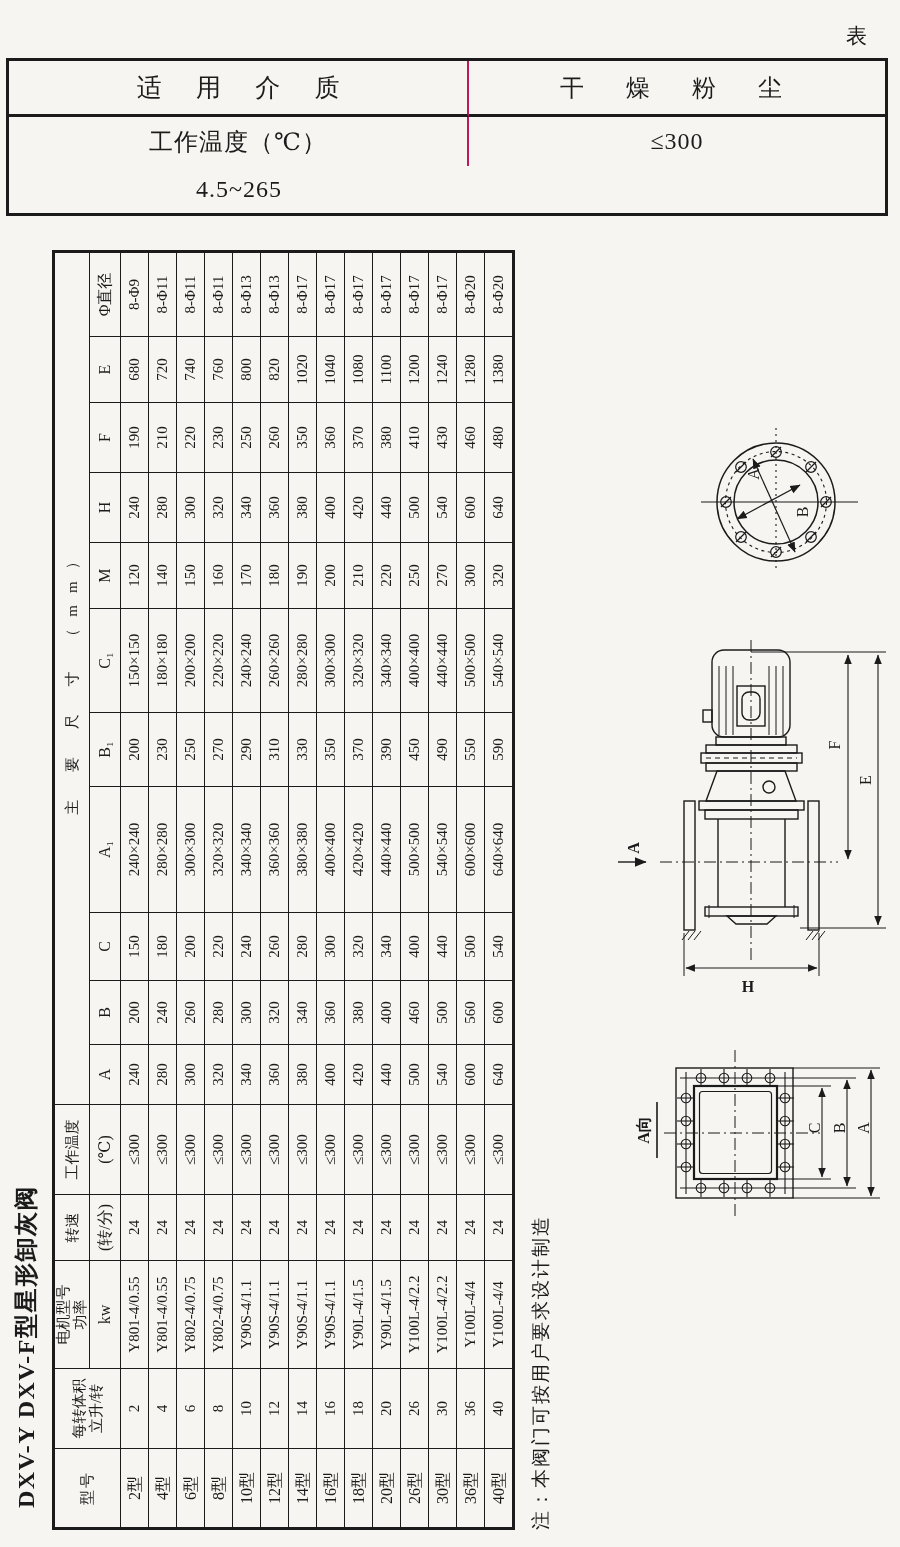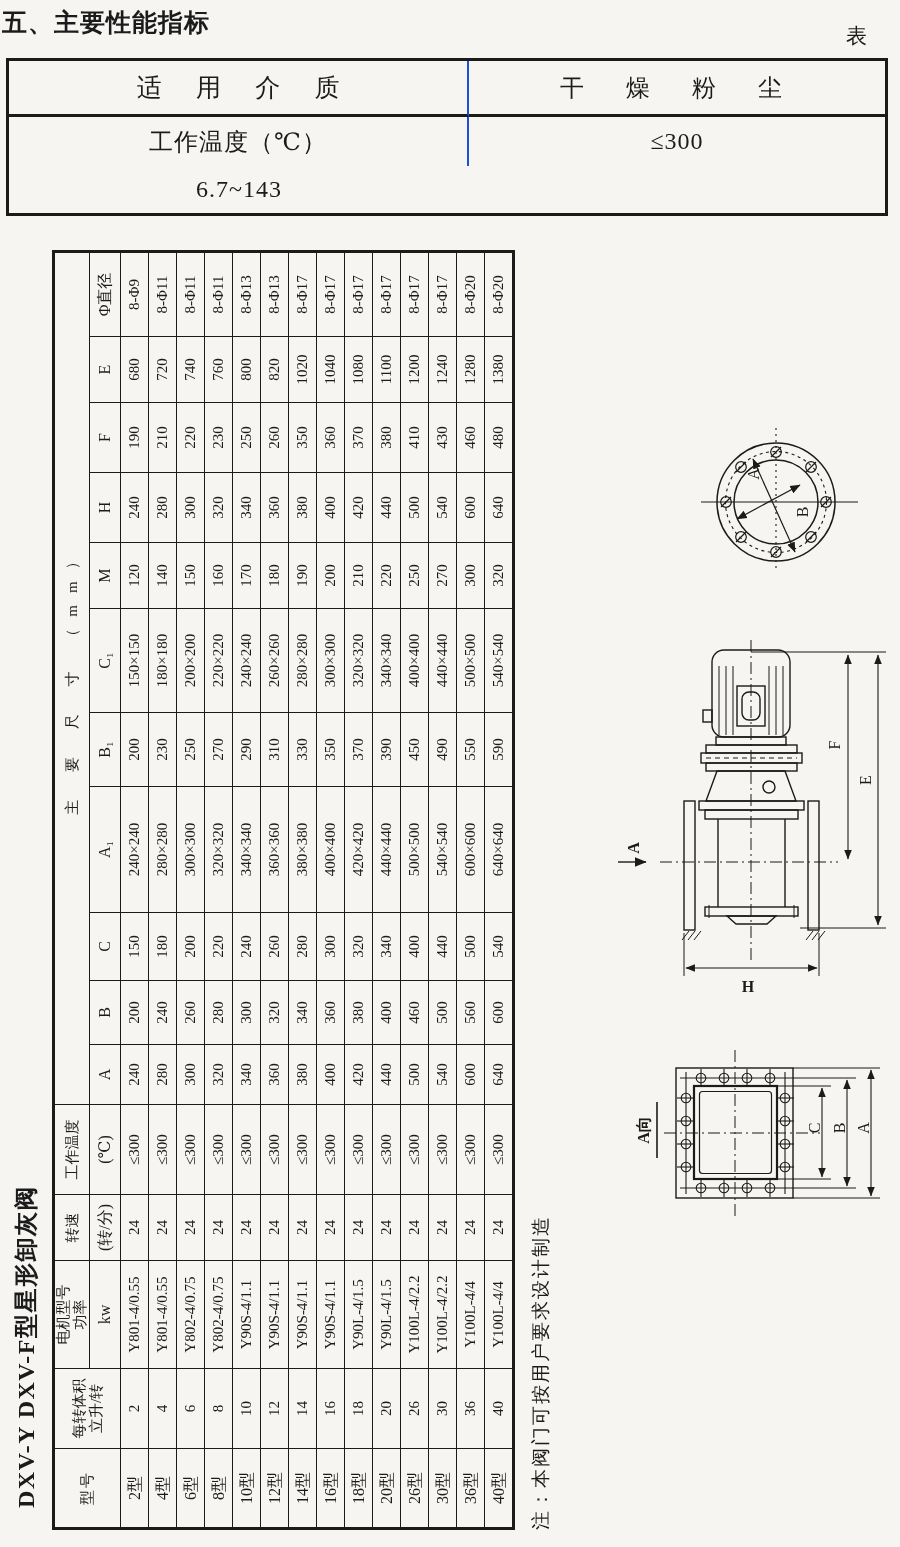--- a/index.html
+++ b/index.html
@@ -7,21 +7,21 @@
         font-family:"Liberation Serif","DejaVu Serif","DejaVu Sans",serif;color:#1b1b1b;}
 
   
   .sec-title{position:absolute;left:2px;top:6px;font-family:"Liberation Sans","DejaVu Sans",sans-serif;
              font-weight:bold;font-size:25px;letter-spacing:1px;}
   .table-mark{position:absolute;left:846px;top:22px;font-size:21px;}
 
   .spec{position:absolute;left:6px;top:58px;width:882px;height:158px;box-sizing:border-box;
         border:3px solid #1b1b1b;display:grid;grid-template-columns:460px 1fr;grid-template-rows:56px 49px 1fr;}
   .sc{display:flex;align-items:center;justify-content:center;}
-  .sc.l{border-right:2px solid #1d4ed8;}
+  .sc.l{border-right:2px solid #be185d;}
   .sc.r1{border-bottom:3px solid #1b1b1b;font-size:25px;letter-spacing:14px;padding-left:14px;}
   .sc.v.r1{letter-spacing:18px;font-size:24px;padding-left:6px;}
   .sc.r2,.sc.r3{font-size:24px;letter-spacing:1px;}
 
   
   .mt-wrap{position:absolute;left:8px;top:250px;width:565px;height:1280px;}
   .mt-inner{position:absolute;left:0;top:0;width:1280px;height:565px;
             transform-origin:0 0;transform:translateY(1280px) rotate(-90deg);}
   .mt-title{position:absolute;left:22px;top:2px;font-size:24px;font-weight:bold;letter-spacing:1.5px;white-space:nowrap;}
   table.mt{position:absolute;left:0;top:44px;width:1277px;height:452px;border-collapse:collapse;
@@ -40,29 +40,28 @@
 
   
   svg.draw{position:absolute;left:600px;top:380px;width:300px;height:890px;}
   svg.draw text{fill:#1b1b1b;stroke:none;font-family:"Liberation Serif","DejaVu Serif",serif;font-size:16px;}
 </style>
 </head>
 <body>
 
 <div id="page">
 
-  <div class="sec-title">五、主要性能指标</div>
   <div class="table-mark">表</div>
 
   <div class="spec">
     <div class="sc l r1">适 用 介 质</div>
     <div class="sc v r1">干 燥 粉 尘</div>
     <div class="sc l r2">工作温度（℃）</div>
     <div class="sc v r2">≤300</div>
-    <div class="sc v r3">6.7~143</div>
+    <div class="sc v r3">4.5~265</div>
   </div>
 
   <div class="mt-wrap">
     <div class="mt-inner">
       <div class="mt-title">DXV-Y DXV-F型星形卸灰阀</div>
       <table class="mt">
           <colgroup>
             <col style="width: 80px;">
             <col style="width: 80px;">
             <col style="width: 108px;">

